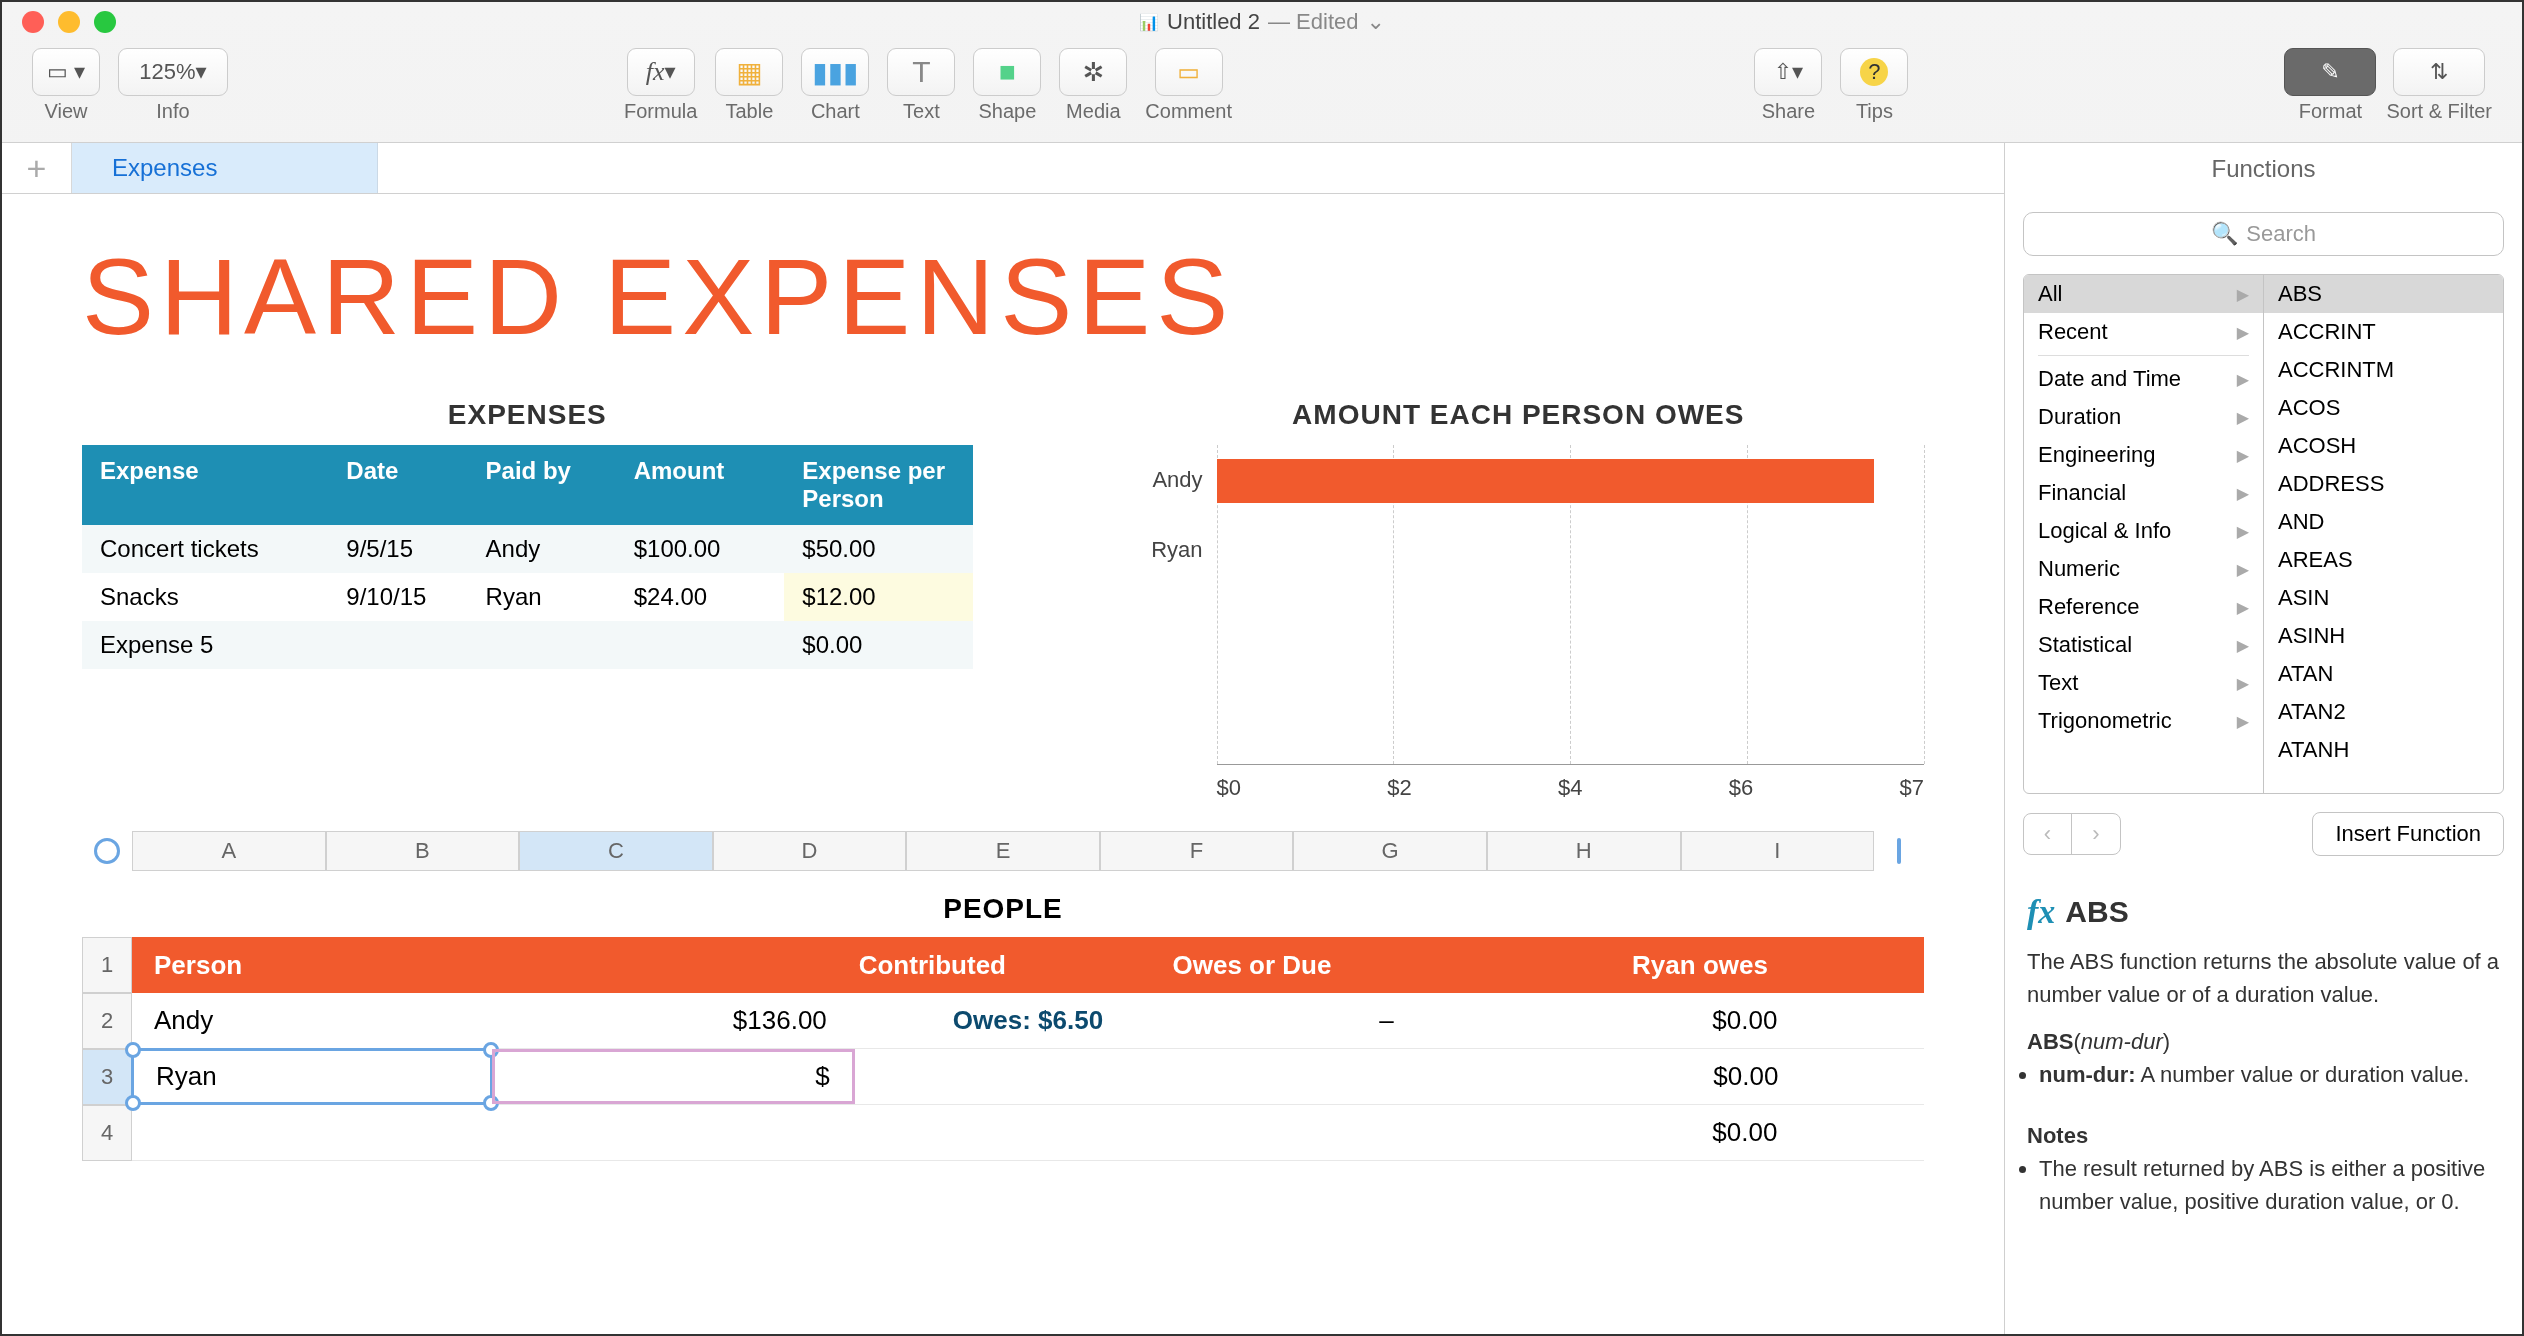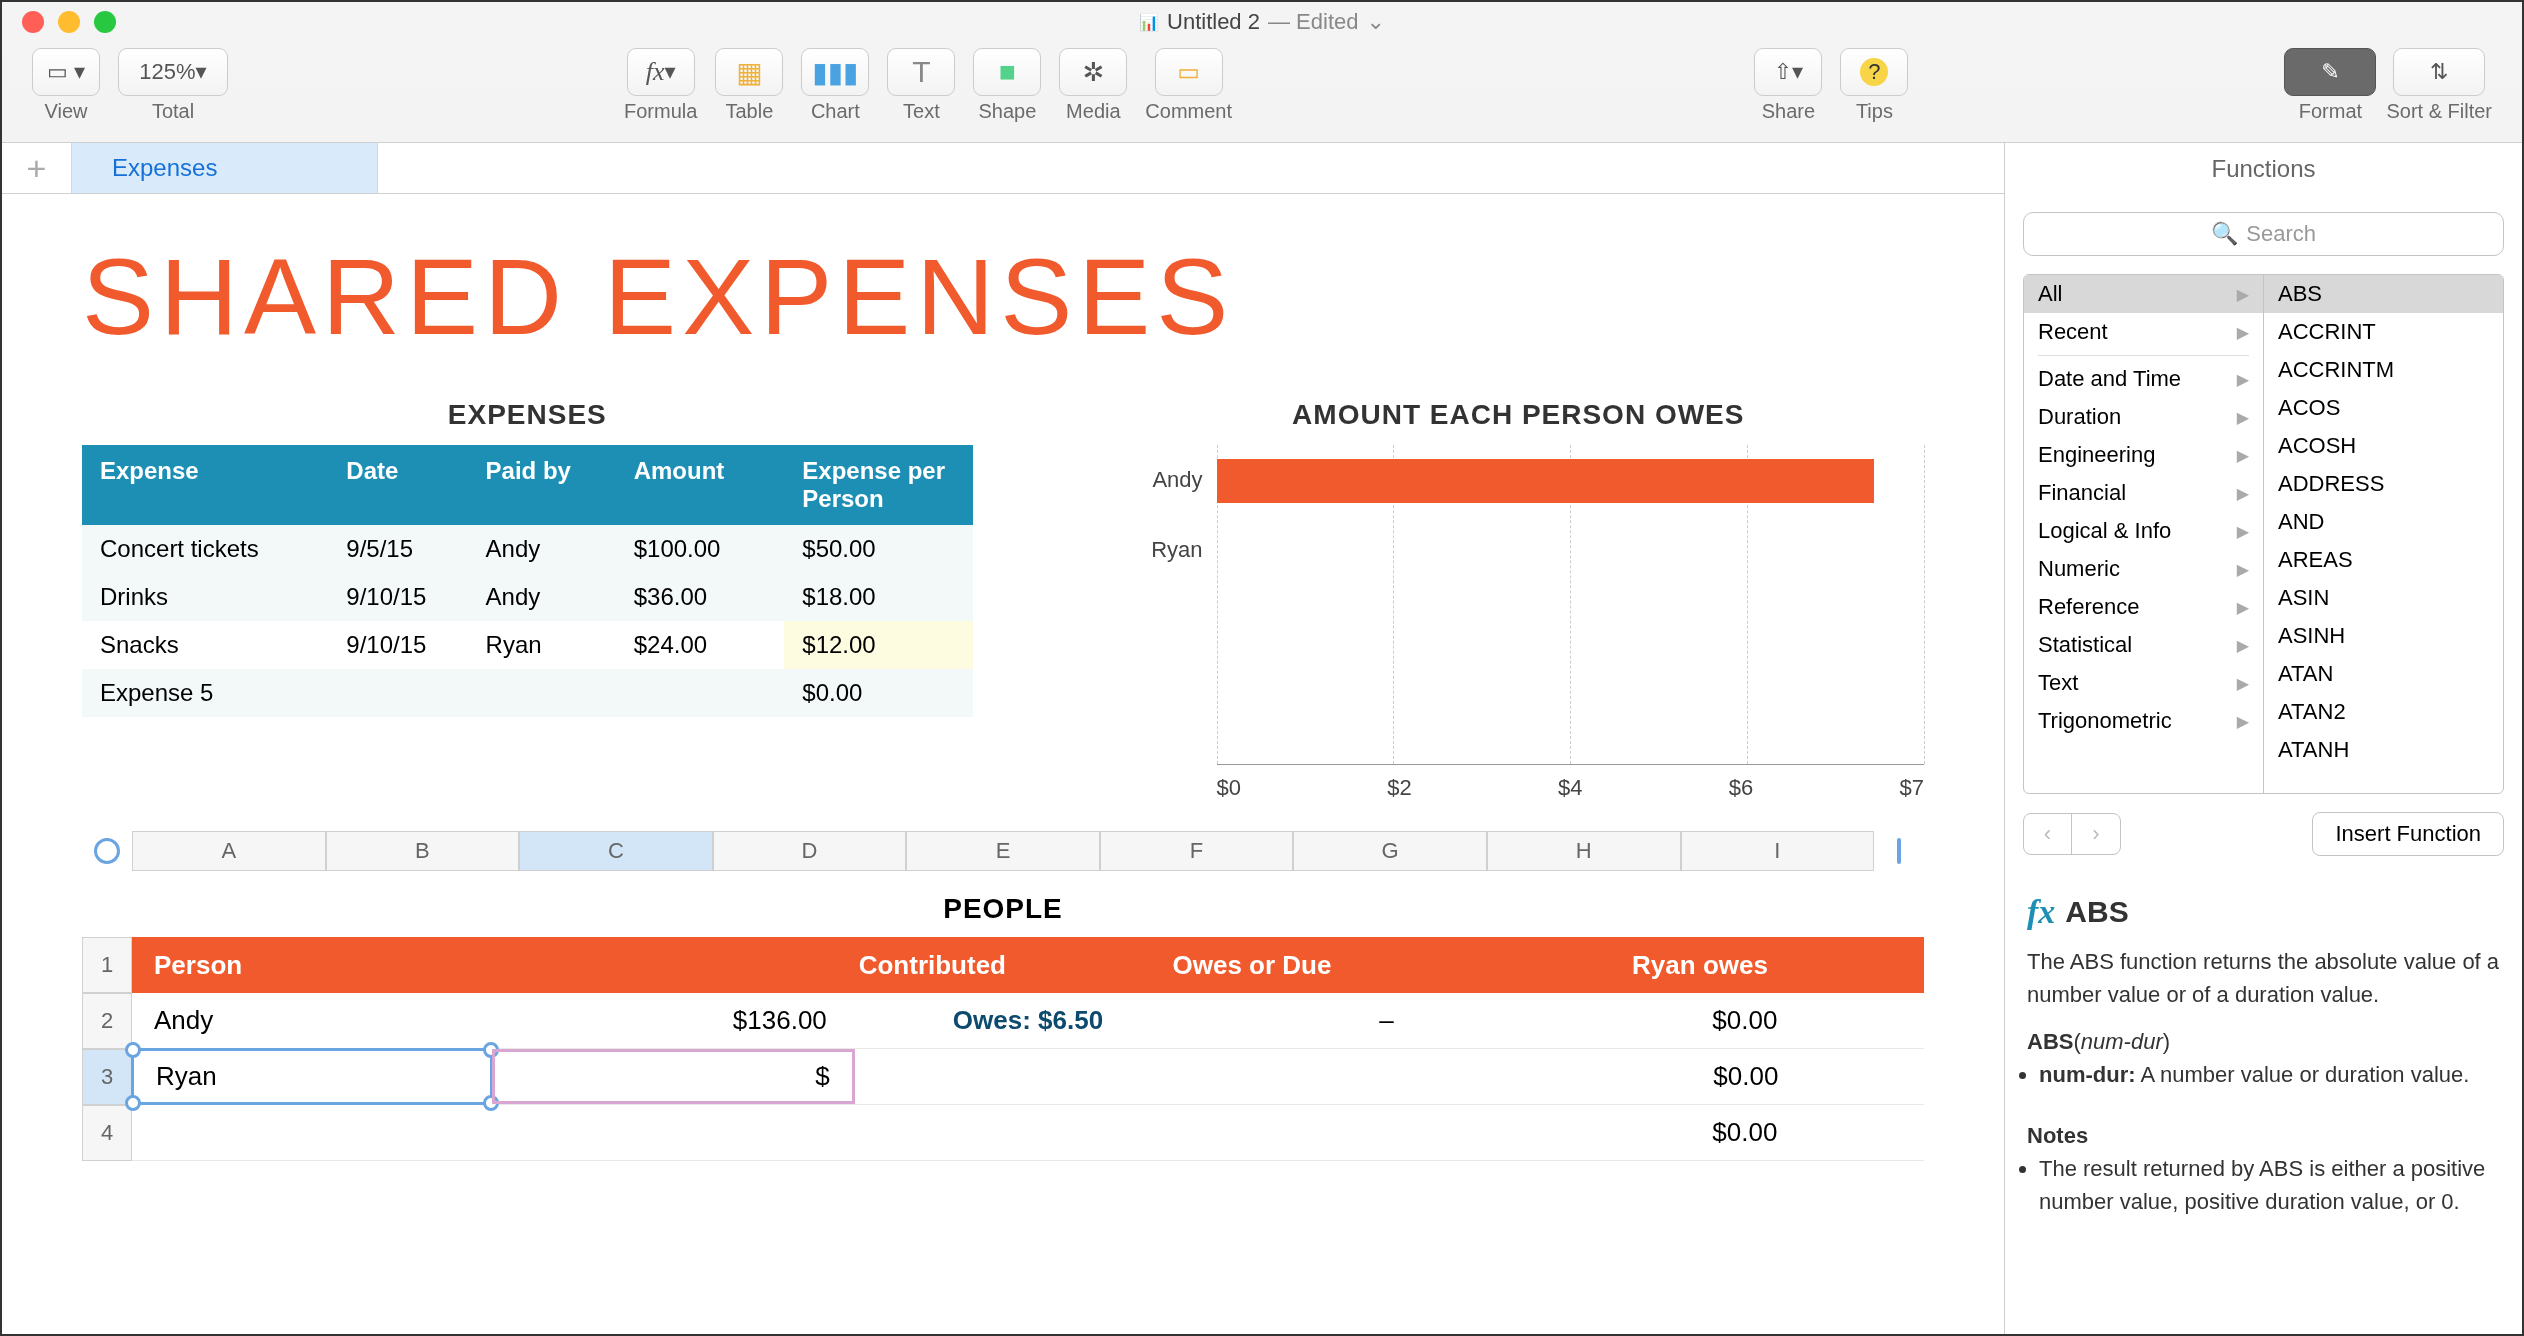--- a/index.html
+++ b/index.html
@@ -106,21 +106,21 @@
   </div>
  </div>
 
  <div class="toolbar">
   <div class="tgroup">
         <div class="tbtn">▭ ▾</div>
         <div class="tlbl">View</div>
       </div>
   <div class="tgroup">
         <div class="tbtn" style="min-width:110px"><span>125%</span> ▾</div>
-        <div class="tlbl">Total</div>
+        <div class="tlbl">Info</div>
       </div>
   <div style="width:360px"></div>
   <div class="tgroup">
         <div class="tbtn"><i style="font-family:serif;font-size:26px">fx</i> ▾</div>
         <div class="tlbl">Formula</div>
       </div>
   <div class="tgroup">
         <div class="tbtn">
           <span style="color:#f0b13c;font-size:28px">▦</span>
         </div>
@@ -209,27 +209,20 @@
        <th class="r" style="width:170px">Amount</th>
        <th class="r" style="width:190px">Expense per Person</th>
       </tr>
       <tr class="alt">
                   <td>Concert tickets</td>
                   <td class="r">9/5/15</td>
                   <td>Andy</td>
                   <td class="r">$100.00</td>
                   <td class="r hl">$50.00</td>
                 </tr>
-      <tr class="alt">
-                  <td>Drinks</td>
-                  <td class="r">9/10/15</td>
-                  <td>Andy</td>
-                  <td class="r">$36.00</td>
-                  <td class="r hl">$18.00</td>
-                </tr>
       <tr>
                   <td>Snacks</td>
                   <td class="r">9/10/15</td>
                   <td>Ryan</td>
                   <td class="r">$24.00</td>
                   <td class="r hl">$12.00</td>
                 </tr>
       <tr class="alt">
                   <td>Expense 5</td>
                   <td class="r"></td>

